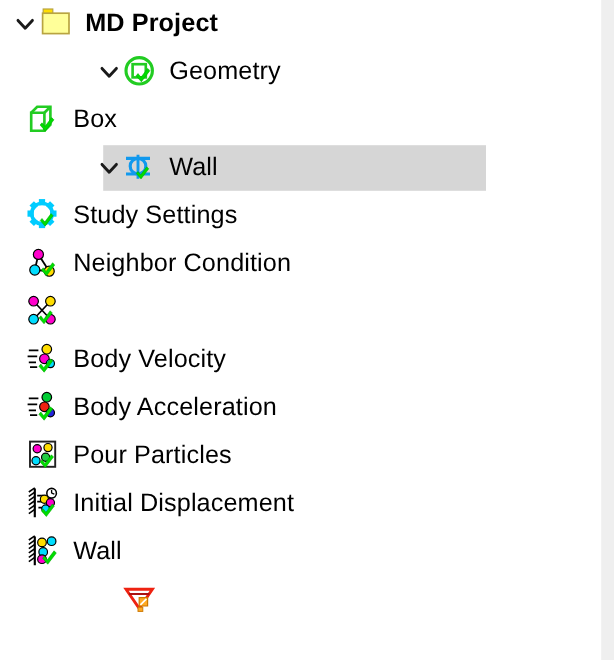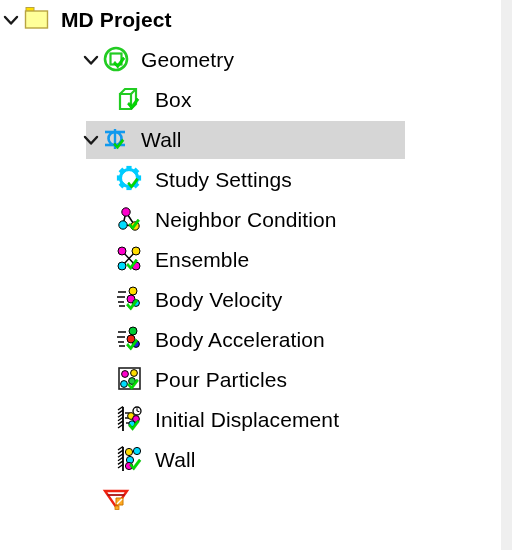--- a/index.html
+++ b/index.html
@@ -83,23 +83,23 @@
     color: #000000;
     white-space: nowrap;
     padding-left: 9px;
     letter-spacing: 0.1px;
   }
   .node-label.bold {
     font-weight: bold;
   }
 
   
-  .ind-0 { }
+  .ind-0 { padding-left: 10px; }
   .ind-1 { padding-left: 80px; }
-  .ind-2 { padding-left: 94px; }
+  .ind-2 { }
 </style>
 </head>
 <body>
 
 <div id="tree-panel">
     <div class="tree-row ind-0">
       <div class="twisty">
         <svg width="20" height="20" viewBox="0 0 20 20">
           <polyline points="4,7 10,13.5 16,7" fill="none" stroke="#1a1a1a" stroke-width="2.4" stroke-linecap="round" stroke-linejoin="round"></polyline>
         </svg>
@@ -224,21 +224,20 @@
           <line x1="20" y1="6" x2="6" y2="21" stroke="#000" stroke-width="1.4"></line>
           <circle cx="6" cy="6" r="4" fill="#ff00cc" stroke="#000" stroke-width="1"></circle>
           <circle cx="20" cy="6" r="4" fill="#ffdd00" stroke="#000" stroke-width="1"></circle>
           <circle cx="6" cy="21" r="4" fill="#00ddff" stroke="#000" stroke-width="1"></circle>
           <circle cx="20" cy="21" r="4" fill="#ff00cc" stroke="#000" stroke-width="1"></circle>
           <g transform="translate(12,14) scale(0.6)">
             <path d="M0 7 L4 12 L13 0 L16 3 L4.5 18 L-2.5 10 Z" fill="#00dd00" stroke="#00aa00" stroke-width="0.8"></path>
           </g>
         </svg>
       </div>
-      <span class="node-label">Ensemble</span>
     </div>
     <div class="tree-row ind-2">
       <div class="twisty hidden">
         <svg width="20" height="20" viewBox="0 0 20 20">
           <polyline points="4,7 10,13.5 16,7" fill="none" stroke="#1a1a1a" stroke-width="2.4" stroke-linecap="round" stroke-linejoin="round"></polyline>
         </svg>
       </div>
       <div class="node-icon">
         <svg width="30" height="30" viewBox="0 0 30 30">
           <line x1="2" y1="7" x2="10" y2="7" stroke="#000" stroke-width="1.5"></line>

